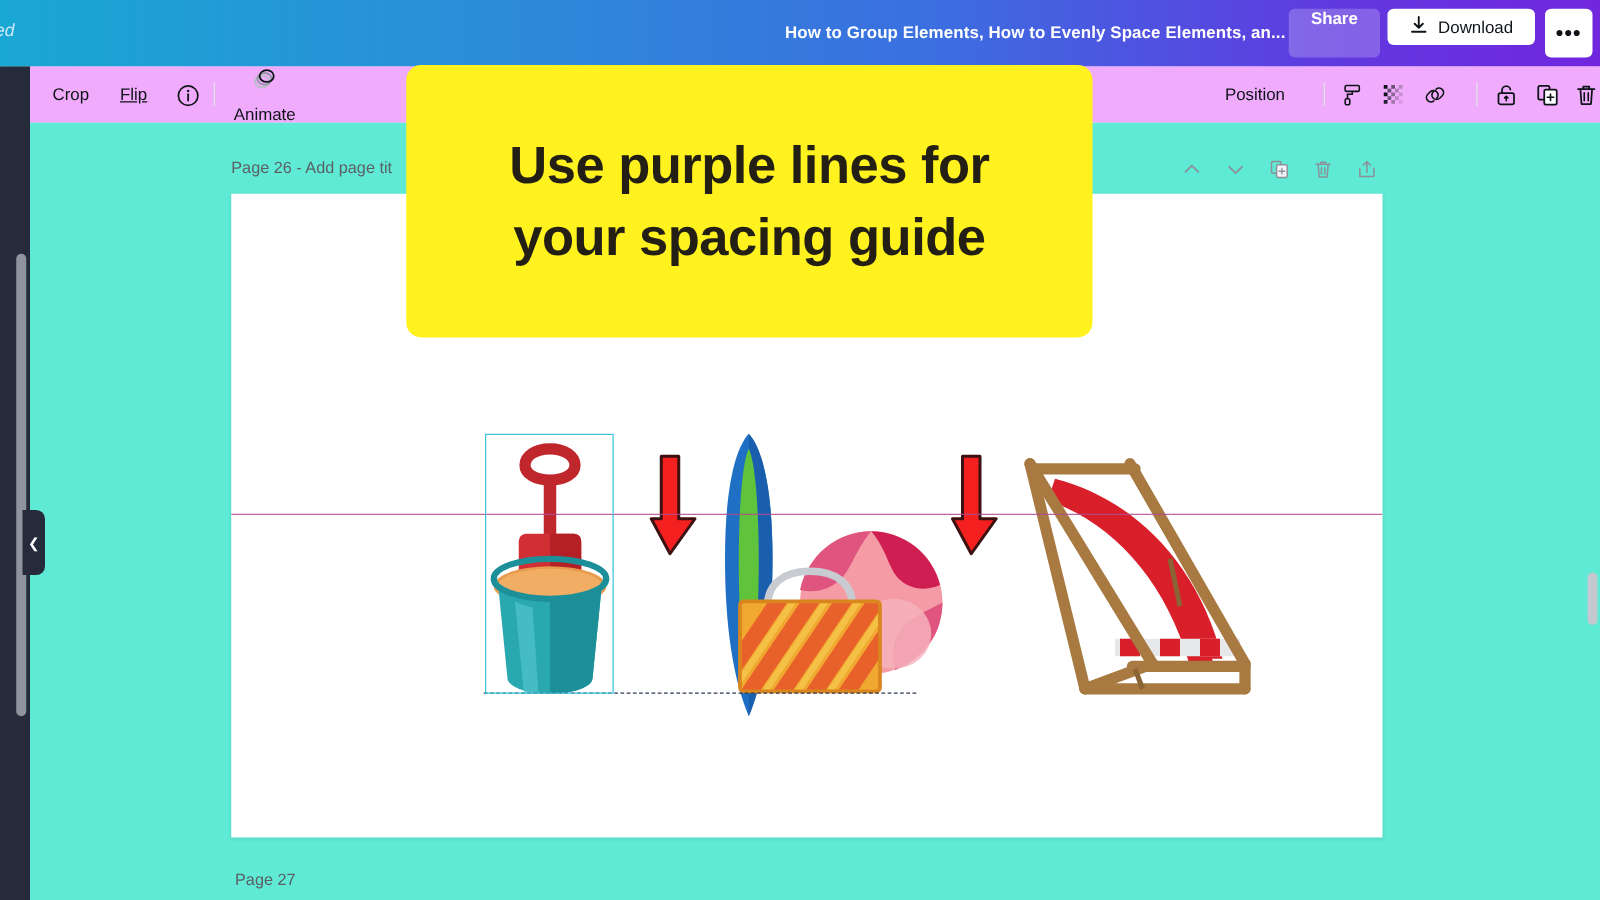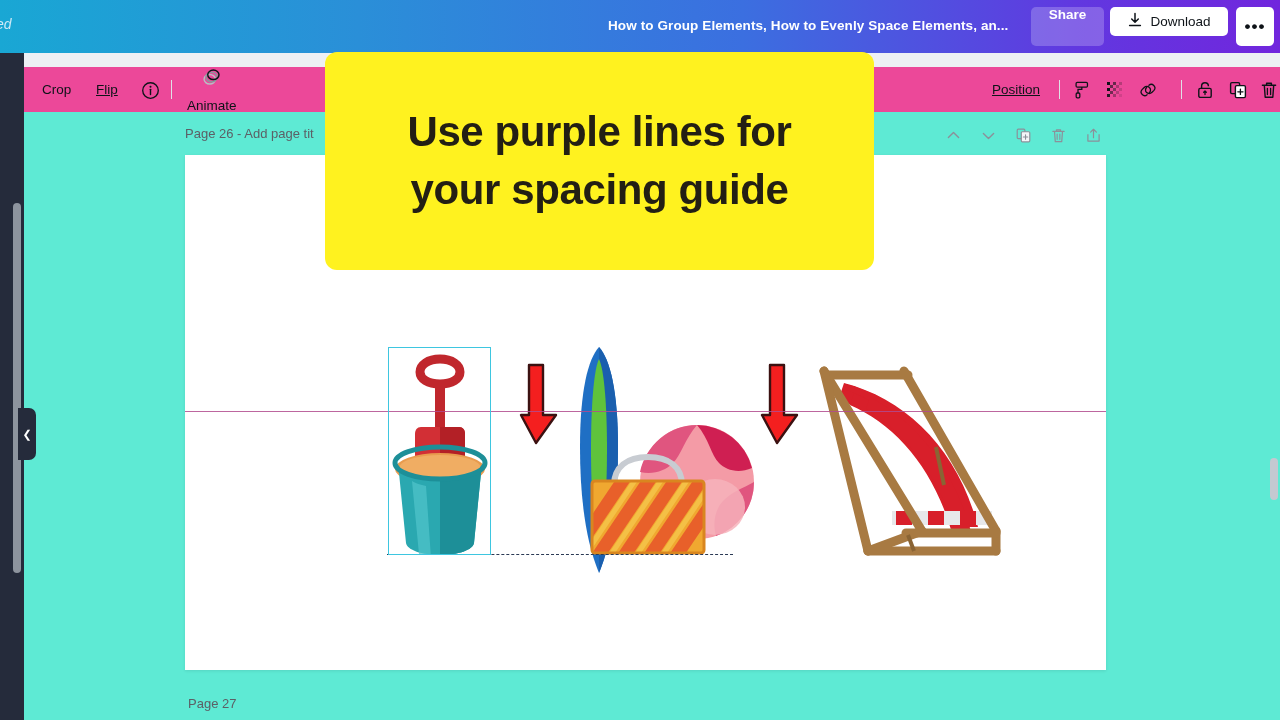--- a/index.html
+++ b/index.html
@@ -15,21 +15,21 @@
   .topbar {
     position: absolute; left: 0; top: 0; width: 1280px; height: 53px;
     background: linear-gradient(90deg, #19a7d4 0%, #2a8fd8 28%, #3b6fe0 58%, #6138e0 84%, #7126dd 100%);
     display: flex; align-items: center; z-index: 30;
   }
   .topbar-left-text {
     position: absolute; left: -4px; top: 16px;
     font-size: 14px; font-style: italic; color: #cfe9f6; white-space: nowrap;
   }
   .doc-title {
-    position: absolute; left: 608px; top: 18px;
+    position: absolute; left: 628px; top: 18px;
     font-size: 13.5px; font-weight: 700; color: #ffffff;
     white-space: nowrap; letter-spacing: .1px;
   }
   .share-btn {
     position: absolute; left: 1031px; top: 7px; width: 73px; height: 39px;
     background: rgba(255,255,255,.22); border-radius: 5px;
     color: #fff; font-size: 13.5px; font-weight: 700;
     display: flex; align-items: flex-start; justify-content: center; cursor: pointer;
   }
   .download-btn {
@@ -57,21 +57,21 @@
   .collapse-tab {
     position: absolute; left: 18px; top: 408px; width: 18px; height: 52px;
     background: #252b3b; border-radius: 0 7px 7px 0;
     display: flex; align-items: center; justify-content: center;
     color: #fff; font-size: 11px; z-index: 23; cursor: pointer;
   }
 
   
   .toolbar {
     position: absolute; left: 24px; top: 53px; width: 1256px; height: 45px;
-    background: #ec4899; z-index: 20; margin-top: 14px;
+    background: #f0abfc; z-index: 20;
   }
   .tool-item {
     position: absolute; top: 0; height: 45px;
     display: flex; align-items: center; gap: 8px;
     font-size: 13.5px; color: #0e1318; cursor: pointer; white-space: nowrap;
   }
   .tb-divider {
     position: absolute; top: 13px; width: 1px; height: 19px; background: #dfe1e6;
   }
   .icon-btn {
@@ -191,21 +191,21 @@
       <span>
         <svg width="22" height="20" viewBox="0 0 24 22">
           <ellipse cx="9.5" cy="13.5" rx="6.2" ry="5.2" fill="none" stroke="#b9bdc4" stroke-width="1.6"></ellipse>
           <ellipse cx="11.5" cy="11" rx="6.2" ry="5.2" fill="none" stroke="#8e949d" stroke-width="1.6"></ellipse>
           <ellipse cx="13.5" cy="8.6" rx="6.2" ry="5.2" fill="none" stroke="#0e1318" stroke-width="1.6"></ellipse>
         </svg>
       </span>
       <span>Animate</span>
     </div>
 
-    <div class="tool-item" style="right:240px;text-decoration:underline;">
+    <div class="tool-item" style="right:252px;">
       <span>Position</span>
     </div>
     <div class="tb-divider" style="right:220px;"></div>
     <div class="icon-btn" style="right:185px;">
       <svg width="20" height="20" viewBox="0 0 22 22">
         <rect x="4.5" y="2.6" width="12.5" height="5.2" rx="1.3" fill="none" stroke="#0e1318" stroke-width="1.4"></rect>
         <path d="M10.8 7.8v2.6H6.6v4.1" fill="none" stroke="#0e1318" stroke-width="1.4"></path>
         <rect x="4.6" y="14.3" width="4" height="5.3" rx="1.2" fill="none" stroke="#0e1318" stroke-width="1.4"></rect>
       </svg>
     </div>

